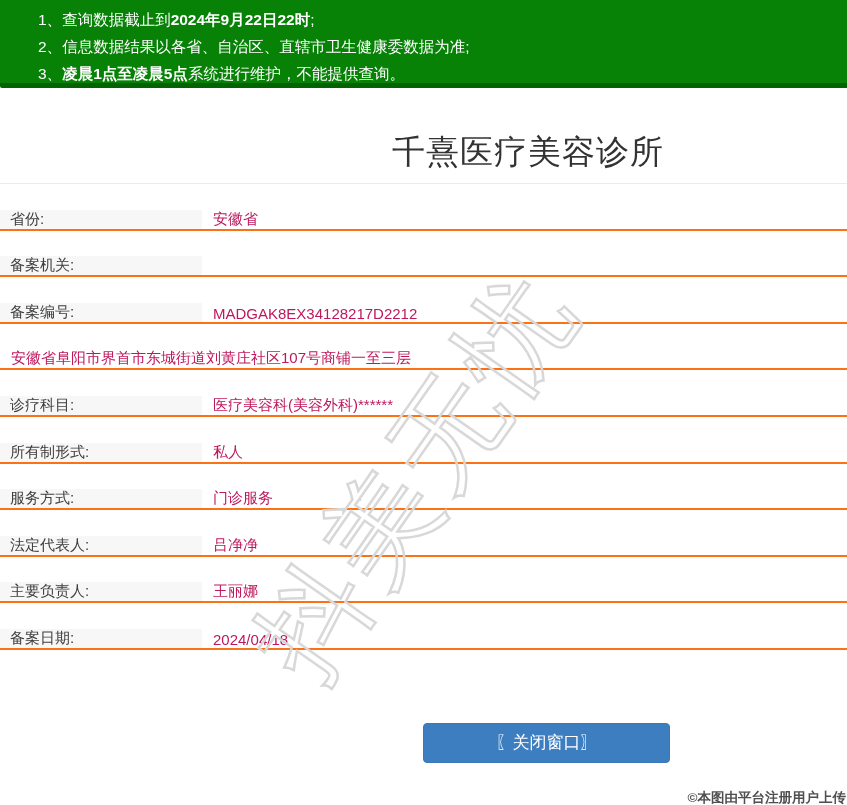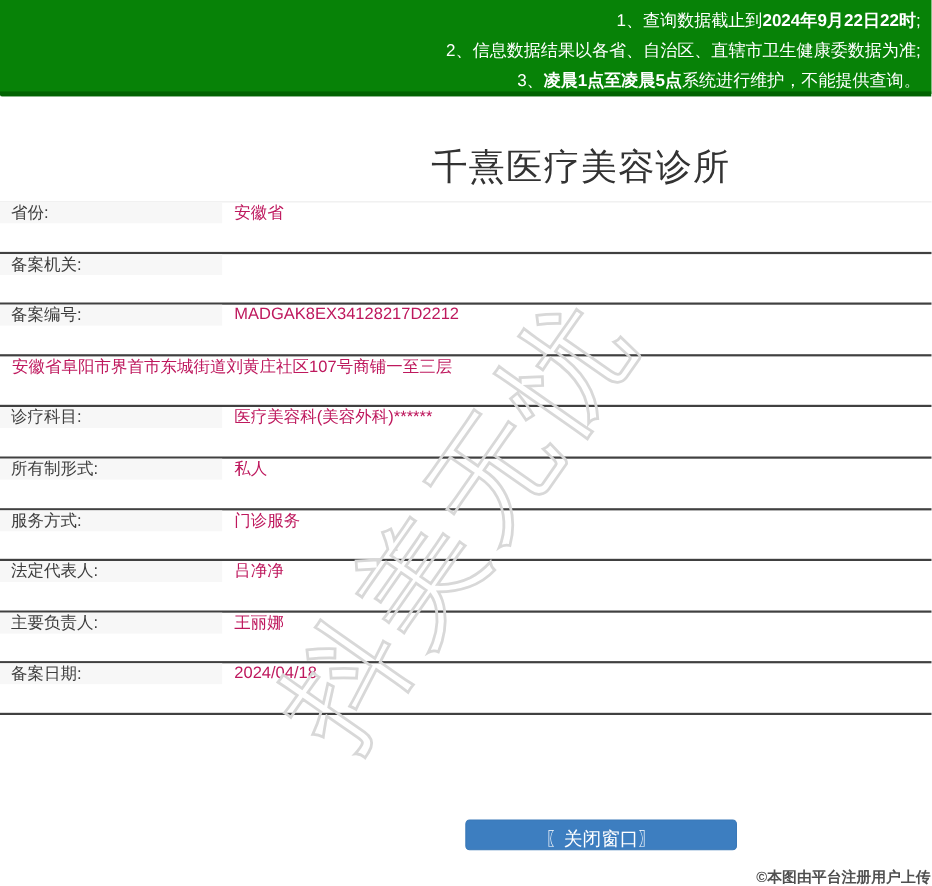--- a/index.html
+++ b/index.html
@@ -18,21 +18,21 @@
     position: absolute; top: 0; left: 0; right: 0;
     height: 88px;
     background: #078207;
     border-bottom: 5px solid #026302;
     border-bottom-left-radius: 2px;
     color: #ffffff;
     padding: 6px 10px 0 38px;
     font-size: 15.5px;
     line-height: 27px;
   }
-  .notice-line { white-space: nowrap; text-align: right; }
+  .notice-line { white-space: nowrap; }
   .notice-line b { font-weight: bold; }
 
   
   .page-title {
     position: absolute;
     top: 130px;
     left: 528px;
     transform: translateX(-50%);
     font-size: 33px;
     font-weight: 400;
@@ -43,22 +43,22 @@
 
   
   .info-table {
     position: absolute;
     top: 183px; left: 0; right: 0;
     border-top: 1px solid #ebebeb;
   }
   .info-row {
     display: flex;
     height: 46.6px;
-    border-bottom: 2px solid #404040;
-    align-items: flex-start;
+    border-bottom: 2px solid #f97316;
+    align-items: flex-end;
     font-size: 15px;
   }
   .info-label {
     width: 202px;
     background: #f7f7f7;
     display: flex;
     align-items: center;
     padding-left: 10px;
     color: #3d3d3d;
     flex-shrink: 0;
@@ -82,22 +82,22 @@
     color: transparent;
     -webkit-text-stroke: 2.5px #d8d8d8;
     text-stroke: 2.5px #d8d8d8;
     z-index: 5;
     pointer-events: none;
   }
 
   
   .close-btn {
     position: absolute;
-    top: 745px; left: 423px;
-    width: 247px; height: 28px;
+    top: 723px; left: 423px;
+    width: 247px; height: 40px;
     background: #3d7ec0;
     border: 1px solid #3a78b7;
     border-radius: 4px;
     color: #ffffff;
     font-size: 17px;
     font-family: "Liberation Sans", sans-serif;
     text-align: center;
     line-height: 34px;
     cursor: pointer;
     z-index: 6;

